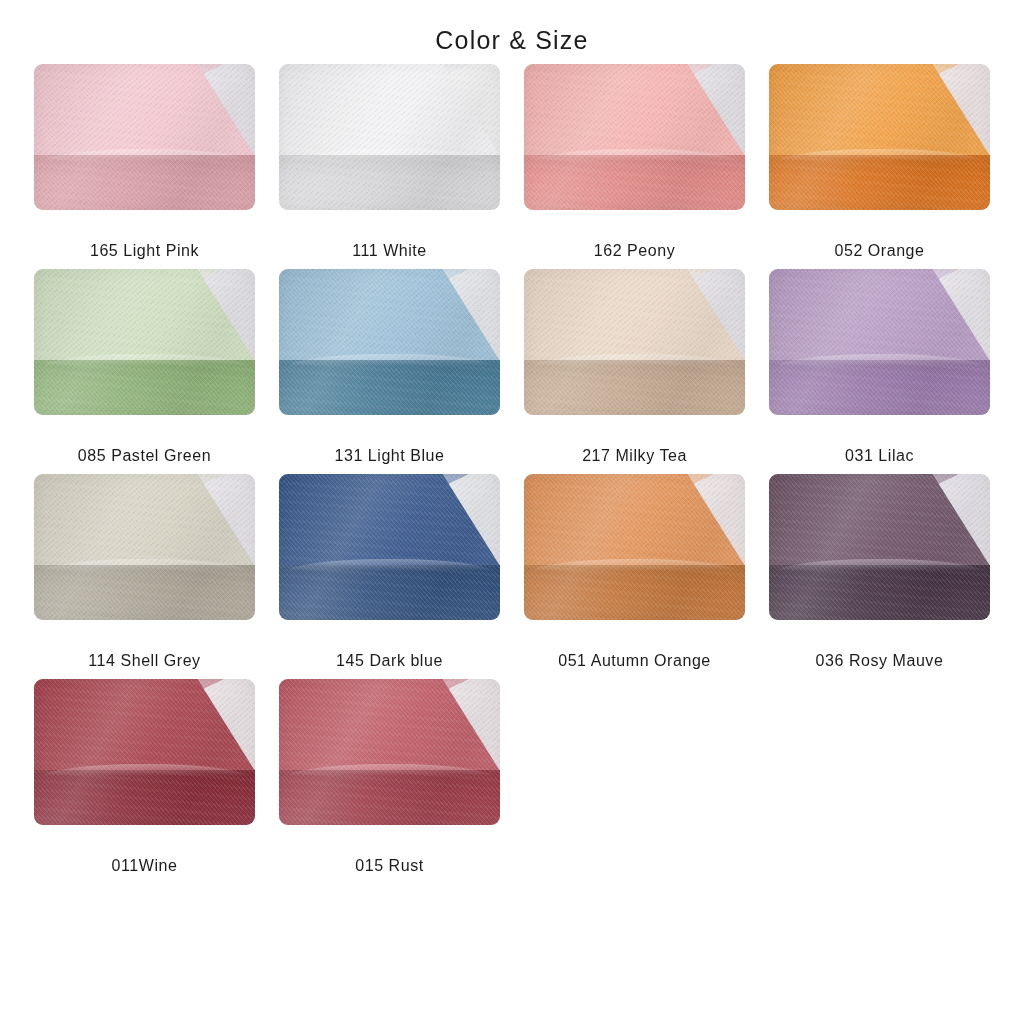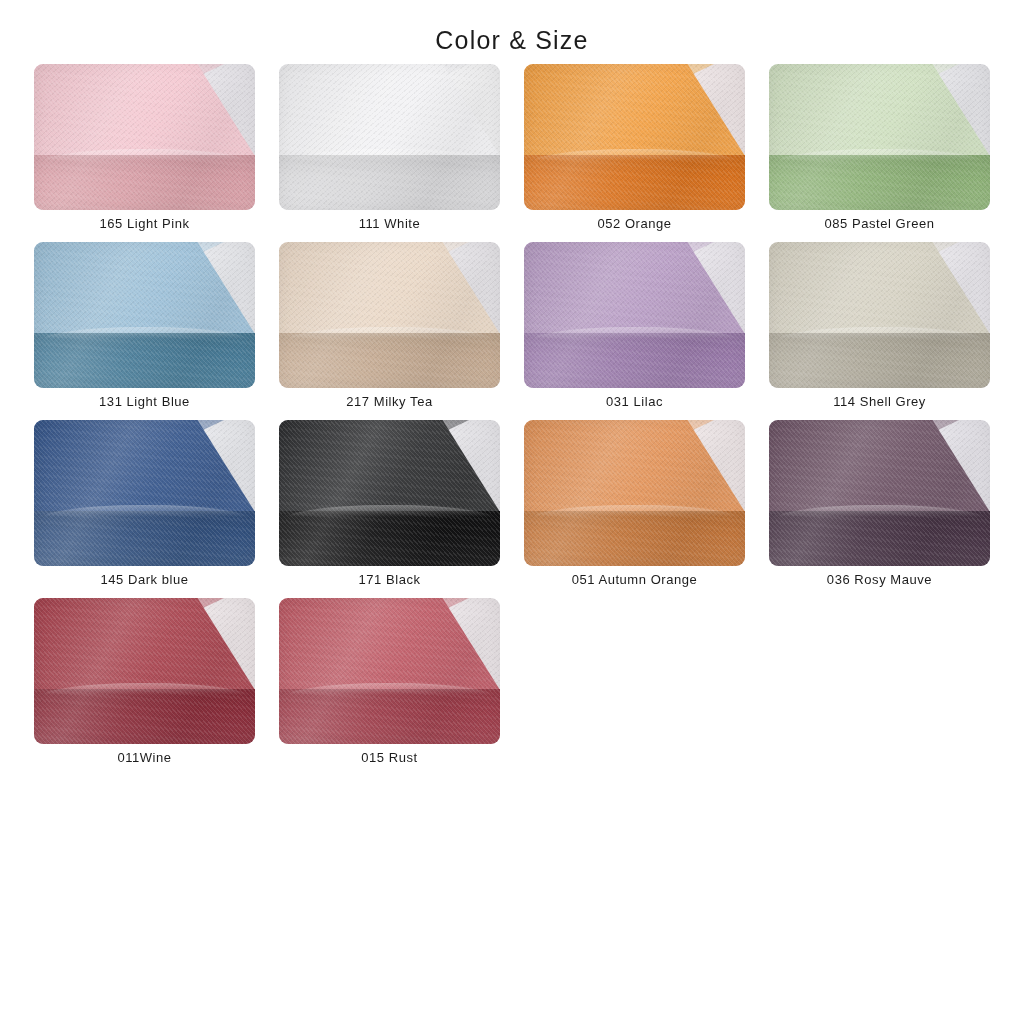--- a/index.html
+++ b/index.html
@@ -139,22 +139,22 @@
 
   .sw-vig {
     position: absolute;
     inset: 0;
     box-shadow: inset 0 0 16px rgba(0,0,0,0.05);
     border-radius: 9px;
     pointer-events: none;
   }
 
   .swatch-label {
-    margin-top: 3px;
-    font-size: 13px;
+    margin-top: 30px;
+    font-size: 16px;
     line-height: 22px;
     letter-spacing: 0.55px;
     color: #1c1c1c;
     text-align: center;
     white-space: nowrap;
   }
 </style>
 </head>
 <body>
 
@@ -184,20 +184,33 @@
           <div class="sw-under" style="background: linear-gradient(rgb(202, 202, 204) 0%, rgb(215, 215, 217) 40%, rgb(217, 217, 219) 100%);"></div>
           <div class="sw-crease"></div>
           <div class="sw-sheen"></div>
           <div class="sw-tex"></div>
           <div class="sw-vig"></div>
         </div>
         <div class="swatch-label">111 White</div>
       </div>
       <div class="swatch-cell">
         <div class="swatch-img">
+          <div class="sw-bg" style="background: linear-gradient(160deg, rgb(240, 237, 242) 0%, rgb(229, 226, 231) 60%, rgb(222, 219, 224) 100%);"></div>
+          <div class="sw-fold" style="background: linear-gradient(115deg, rgb(242, 195, 195) 0%, rgb(243, 201, 201) 100%);"></div>
+          <div class="sw-front" style="background: linear-gradient(112deg, rgb(228, 167, 166) 0%, rgb(245, 180, 178) 46%, rgb(246, 185, 183) 100%);"></div>
+          <div class="sw-under" style="background: linear-gradient(rgb(212, 131, 128) 0%, rgb(226, 139, 136) 40%, rgb(227, 145, 142) 100%);"></div>
+          <div class="sw-crease"></div>
+          <div class="sw-sheen"></div>
+          <div class="sw-tex"></div>
+          <div class="sw-vig"></div>
+        </div>
+        <div class="swatch-label">162 Peony</div>
+      </div>
+      <div class="swatch-cell">
+        <div class="swatch-img">
           <div class="sw-bg" style="background: linear-gradient(160deg, rgb(247, 238, 239) 0%, rgb(236, 227, 228) 60%, rgb(228, 220, 221) 100%);"></div>
           <div class="sw-fold" style="background: linear-gradient(115deg, rgb(240, 178, 87) 0%, rgb(242, 186, 104) 100%);"></div>
           <div class="sw-front" style="background: linear-gradient(112deg, rgb(225, 149, 63) 0%, rgb(242, 160, 68) 46%, rgb(243, 167, 81) 100%);"></div>
           <div class="sw-under" style="background: linear-gradient(rgb(205, 108, 30) 0%, rgb(218, 115, 32) 40%, rgb(220, 122, 43) 100%);"></div>
           <div class="sw-crease"></div>
           <div class="sw-sheen"></div>
           <div class="sw-tex"></div>
           <div class="sw-vig"></div>
         </div>
         <div class="swatch-label">052 Orange</div>
@@ -275,33 +288,20 @@
           <div class="sw-under" style="background: linear-gradient(rgb(49, 77, 119) 0%, rgb(52, 82, 127) 40%, rgb(62, 91, 133) 100%);"></div>
           <div class="sw-crease"></div>
           <div class="sw-sheen"></div>
           <div class="sw-tex"></div>
           <div class="sw-vig"></div>
         </div>
         <div class="swatch-label">145 Dark blue</div>
       </div>
       <div class="swatch-cell">
         <div class="swatch-img">
-          <div class="sw-bg" style="background: linear-gradient(160deg, rgb(240, 239, 243) 0%, rgb(229, 228, 232) 60%, rgb(222, 221, 225) 100%);"></div>
-          <div class="sw-fold" style="background: linear-gradient(115deg, rgb(60, 61, 64) 0%, rgb(80, 80, 83) 100%);"></div>
-          <div class="sw-front" style="background: linear-gradient(112deg, rgb(43, 44, 46) 0%, rgb(46, 47, 49) 46%, rgb(61, 62, 63) 100%);"></div>
-          <div class="sw-under" style="background: linear-gradient(rgb(18, 18, 19) 0%, rgb(19, 19, 20) 40%, rgb(31, 31, 32) 100%);"></div>
-          <div class="sw-crease"></div>
-          <div class="sw-sheen"></div>
-          <div class="sw-tex"></div>
-          <div class="sw-vig"></div>
-        </div>
-        <div class="swatch-label">171 Black</div>
-      </div>
-      <div class="swatch-cell">
-        <div class="swatch-img">
           <div class="sw-bg" style="background: linear-gradient(160deg, rgb(247, 239, 240) 0%, rgb(236, 228, 229) 60%, rgb(228, 221, 222) 100%);"></div>
           <div class="sw-fold" style="background: linear-gradient(115deg, rgb(234, 166, 112) 0%, rgb(236, 175, 126) 100%);"></div>
           <div class="sw-front" style="background: linear-gradient(112deg, rgb(210, 137, 83) 0%, rgb(226, 147, 89) 46%, rgb(228, 155, 101) 100%);"></div>
           <div class="sw-under" style="background: linear-gradient(rgb(182, 111, 56) 0%, rgb(194, 118, 60) 40%, rgb(197, 125, 70) 100%);"></div>
           <div class="sw-crease"></div>
           <div class="sw-sheen"></div>
           <div class="sw-tex"></div>
           <div class="sw-vig"></div>
         </div>
         <div class="swatch-label">051 Autumn Orange</div>

